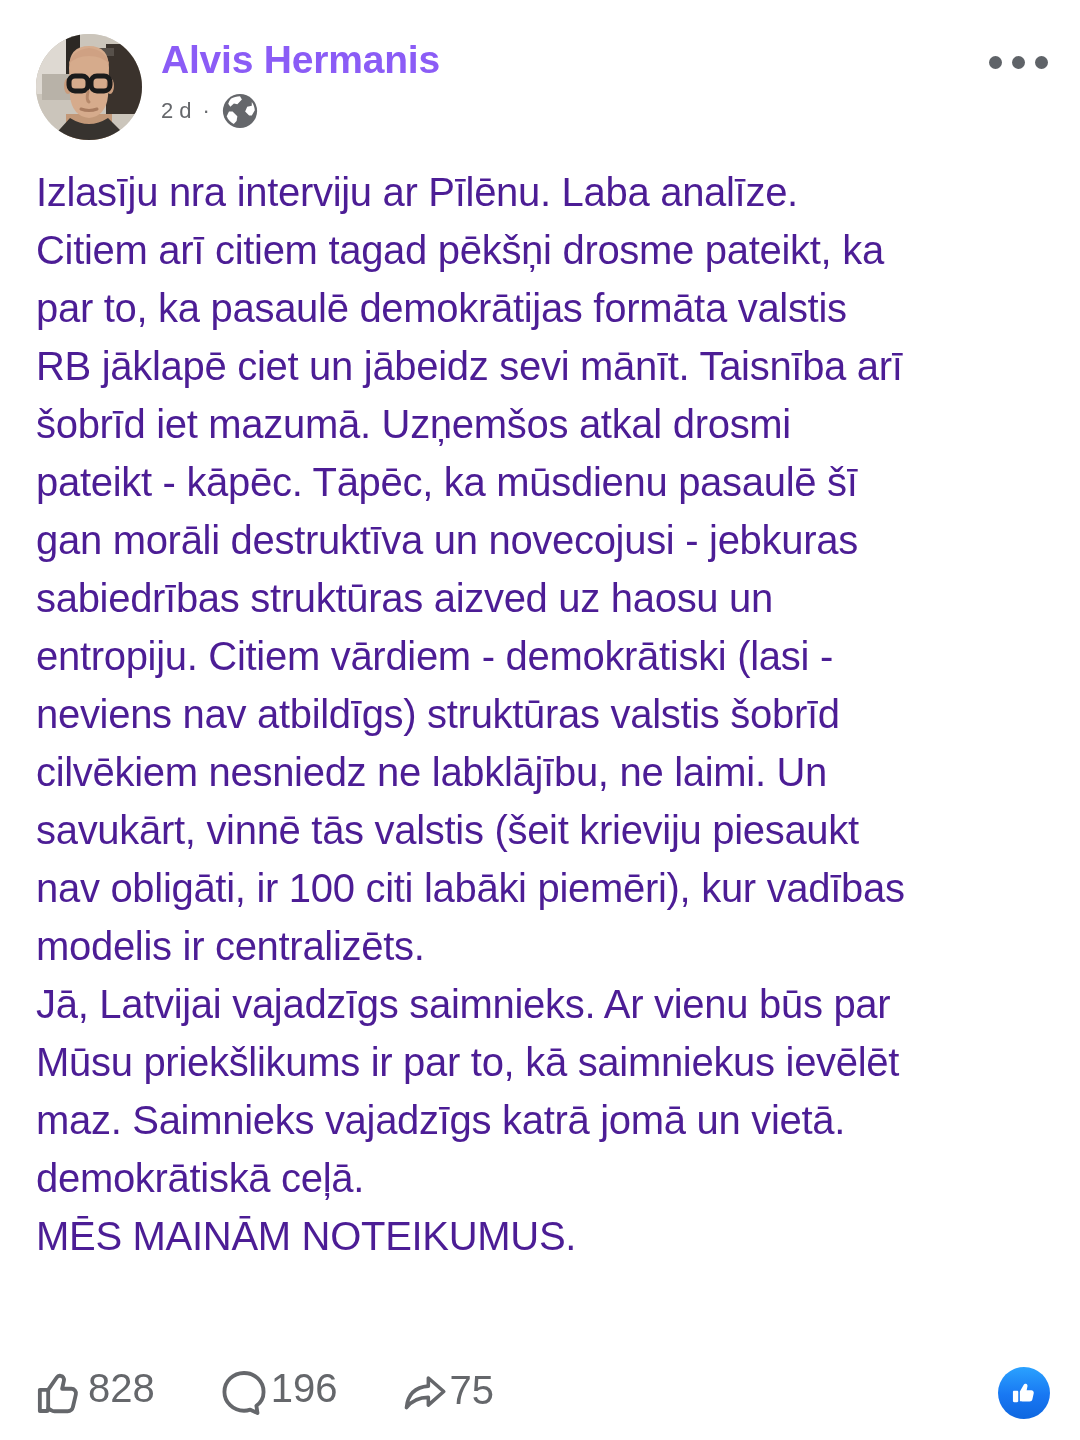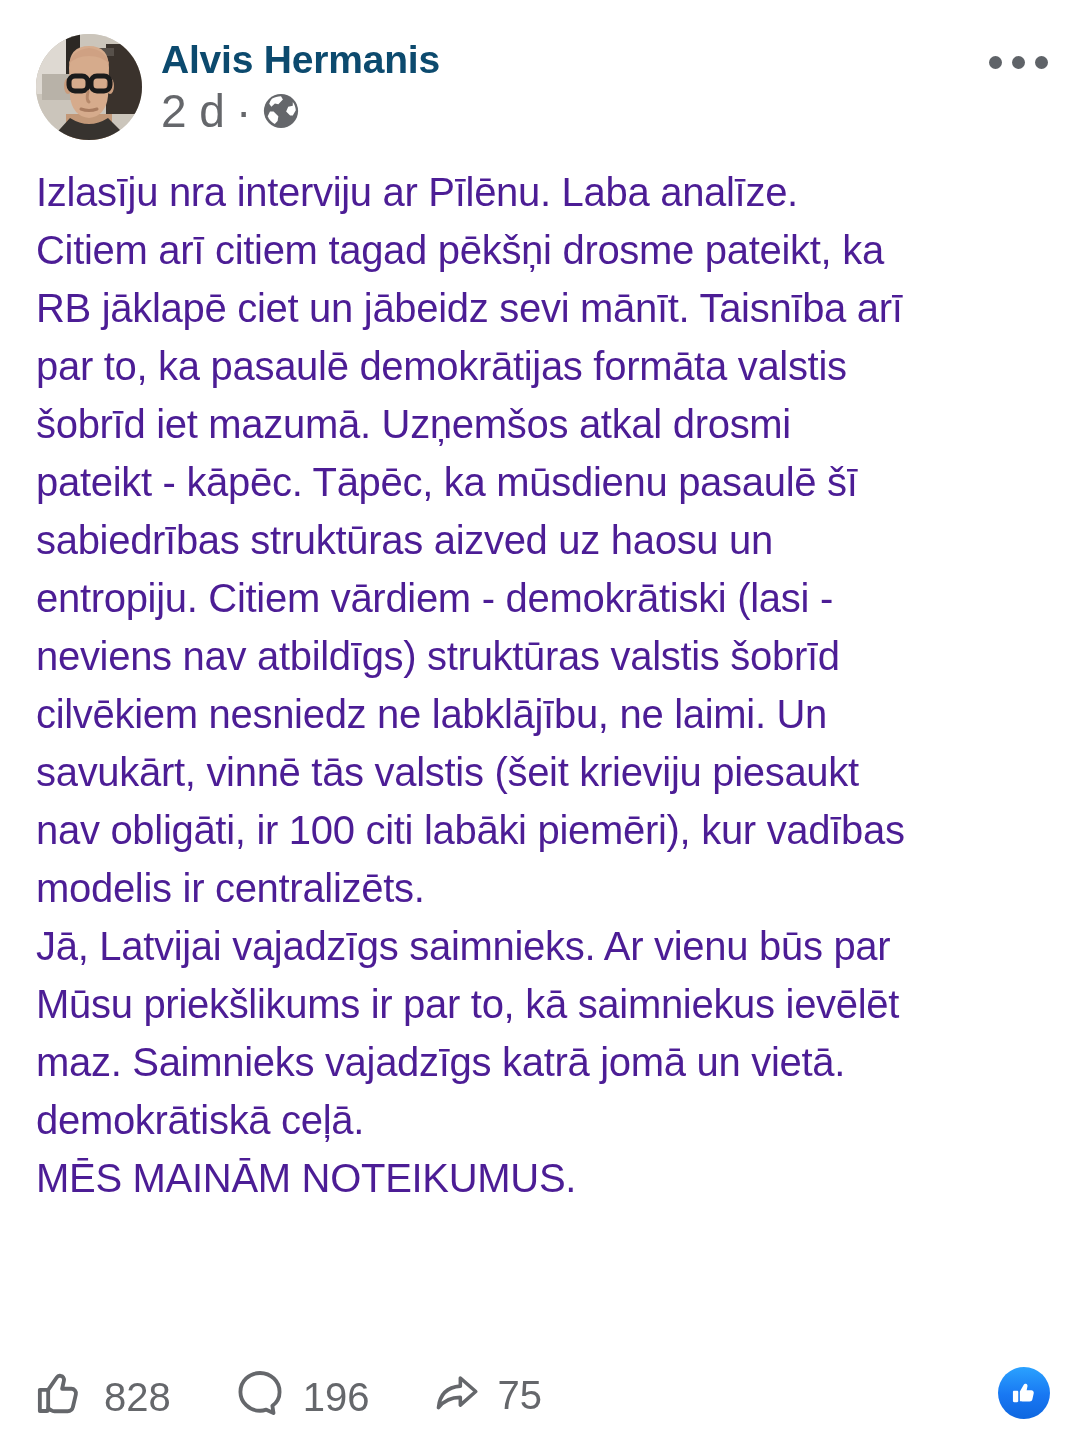--- a/index.html
+++ b/index.html
@@ -34,31 +34,31 @@
   .avatar svg { display: block; width: 100%; height: 100%; }
   .header-text {
     margin-left: 19px;
     padding-top: 2px;
     flex: 1 1 auto;
     min-width: 0;
   }
   .author {
     font-size: 39px;
     font-weight: 700;
-    color: #0c4a6e;
+    color: #8b5cf6;
     letter-spacing: -0.2px;
     line-height: 48px;
   }
   .meta {
     display: flex;
     align-items: center;
     gap: 11px;
     margin-top: 7px;
     color: #65676b;
-    font-size: 46px;
+    font-size: 22px;
     line-height: 40px;
   }
   .meta .sep { color: #65676b; }
   .globe { width: 38px; height: 38px; display: inline-block; }
   .globe svg { display: block; width: 100%; height: 100%; }
 
   .more-btn {
     position: absolute;
     top: 50px;
     right: 30px;
@@ -95,22 +95,21 @@
     left: 0;
     right: 0;
     top: 1360px;
     height: 66px;
     display: flex;
     align-items: center;
     padding: 0 30px 0 34px;
   }
   .stat {
     display: flex;
-    align-items: flex-end;
-    gap: 16px;
+    align-items: flex-start;
     margin-right: 62px;
     color: #65676b;
     font-size: 40px;
     cursor: pointer;
   }
   .stat .ico { width: 54px; height: 54px; display: block; }
   .stat .ico svg { display: block; width: 100%; height: 100%; }
   .stat.share-stat .ico { width: 50px; height: 50px; }
   .spacer { flex: 1 1 auto; }
   .reaction-badge {
@@ -178,24 +177,25 @@
     <div class="more-btn">
       <i></i>
       <i></i>
       <i></i>
     </div>
   </div>
 
   <div class="post-body">
     <div class="line">Izlasīju nra interviju ar Pīlēnu. Laba analīze.</div>
     <div class="line">Citiem arī citiem tagad pēkšņi drosme pateikt, ka</div>
+    <div class="line">par to, ka pasaulē demokrātijas formāta valstis</div>
     <div class="line">RB jāklapē ciet un jābeidz sevi mānīt. Taisnība arī</div>
-    <div class="line">par to, ka pasaulē demokrātijas formāta valstis</div>
     <div class="line">šobrīd iet mazumā. Uzņemšos atkal drosmi</div>
     <div class="line">pateikt - kāpēc. Tāpēc, ka mūsdienu pasaulē šī</div>
+    <div class="line">gan morāli destruktīva un novecojusi - jebkuras</div>
     <div class="line">sabiedrības struktūras aizved uz haosu un</div>
     <div class="line">entropiju. Citiem vārdiem - demokrātiski (lasi -</div>
     <div class="line">neviens nav atbildīgs) struktūras valstis šobrīd</div>
     <div class="line">cilvēkiem nesniedz ne labklājību, ne laimi. Un</div>
     <div class="line">savukārt, vinnē tās valstis (šeit krieviju piesaukt</div>
     <div class="line">nav obligāti, ir 100 citi labāki piemēri), kur vadības</div>
     <div class="line">modelis ir centralizēts.</div>
     <div class="line">Jā, Latvijai vajadzīgs saimnieks. Ar vienu būs par</div>
     <div class="line">Mūsu priekšlikums ir par to, kā saimniekus ievēlēt</div>
     <div class="line">maz. Saimnieks vajadzīgs katrā jomā un vietā.</div>

